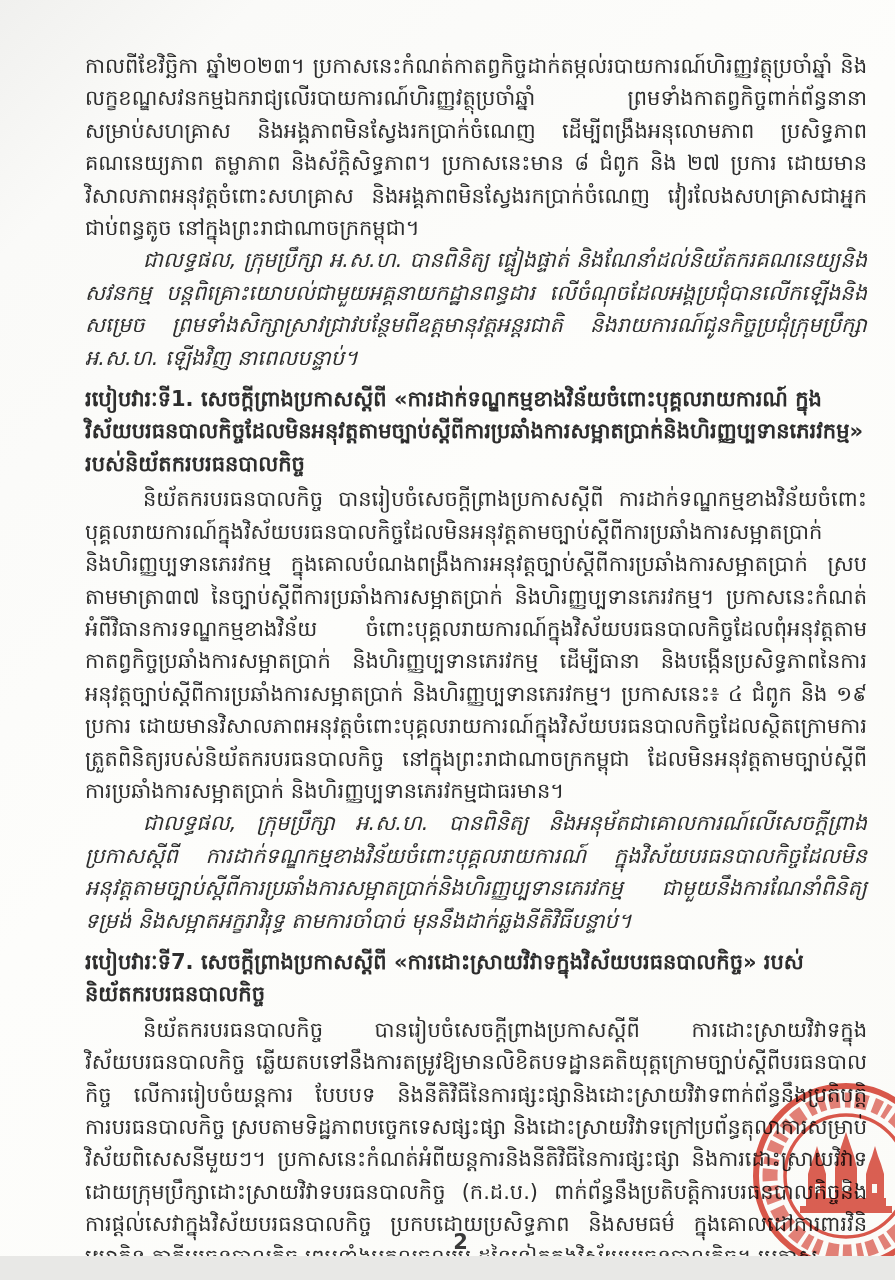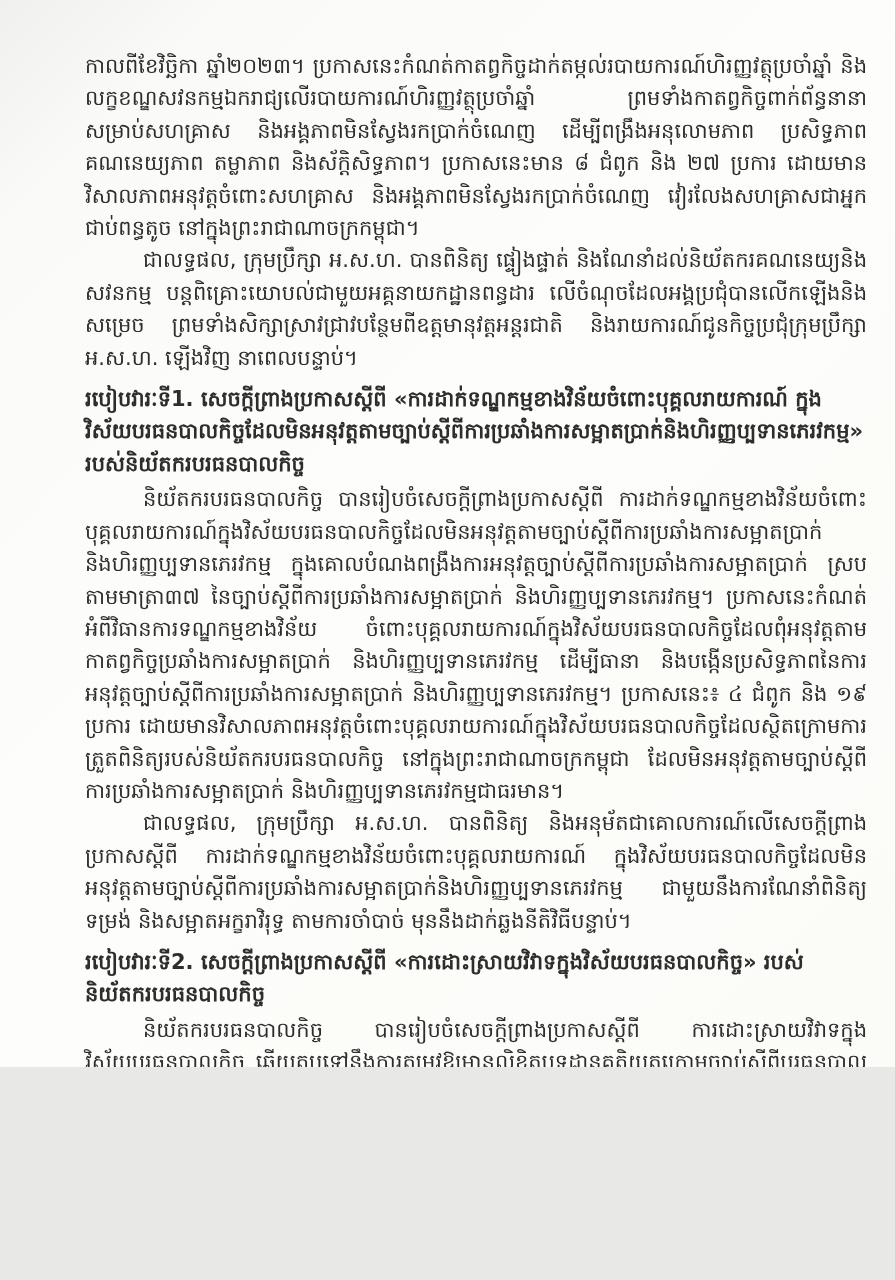--- a/index.html
+++ b/index.html
@@ -1,36 +1,36 @@
 <!DOCTYPE html>
 <html><head>
 <meta charset="utf-8">
 <style>
   html,body{margin:0;padding:0;background:#e8e8e6;}
   .page{
     position:relative;
-    width:895px;height:1067px;
+    width:895px;height:1256px;
     margin:0 auto;
     overflow:hidden;
     background:linear-gradient(135deg,#f0f0ee 0%,#fafaf8 12%,#fdfdfb 45%,#fbfbf8 100%);
     font-family:"DejaVu Sans",sans-serif;
     box-shadow:0 0 4px rgba(0,0,0,.15);
   }
   .content{
     position:absolute;
     left:85px;top:50px;width:782px;
     color:#2d2d2d;
     font-size:21px;
     line-height:32.4px;
     text-align:justify;
     word-break:break-word;
   }
   .para{margin:0;}
   .para.indent{text-indent:58px;}
-  .para.result{}
+  .para.result{font-style:italic;}
   .para.heading{font-weight:bold;margin-top:9px;margin-bottom:3px;text-align:left;}
   .page-number{
     position:absolute;
     left:0;right:0;top:1230px;
     text-align:center;
     padding-left:26px;
     font-size:21px;
     color:#3a3a3a;
     font-weight:bold;
   }
@@ -48,21 +48,21 @@
 <body>
 
 <div class="page">
 
   <div class="content">
       <p class="para body">កាលពីខែវិច្ឆិកា ឆ្នាំ២០២៣។ ប្រកាសនេះកំណត់កាតព្វកិច្ចដាក់តម្កល់របាយការណ៍ហិរញ្ញវត្ថុប្រចាំឆ្នាំ និងលក្ខខណ្ឌសវនកម្មឯករាជ្យលើរបាយការណ៍ហិរញ្ញវត្ថុប្រចាំឆ្នាំ ព្រមទាំងកាតព្វកិច្ចពាក់ព័ន្ធនានា សម្រាប់សហគ្រាស និងអង្គភាពមិនស្វែងរកប្រាក់ចំណេញ ដើម្បីពង្រឹងអនុលោមភាព ប្រសិទ្ធភាព គណនេយ្យភាព តម្លាភាព និងស័ក្តិសិទ្ធភាព។ ប្រកាសនេះមាន ៨ ជំពូក និង ២៧ ប្រការ ដោយមានវិសាលភាពអនុវត្តចំពោះសហគ្រាស និងអង្គភាពមិនស្វែងរកប្រាក់ចំណេញ វៀរលែងសហគ្រាសជាអ្នកជាប់ពន្ធតូច នៅក្នុងព្រះរាជាណាចក្រកម្ពុជា។</p>
       <p class="para result indent">ជាលទ្ធផល, ក្រុមប្រឹក្សា អ.ស.ហ. បានពិនិត្យ ផ្ទៀងផ្ទាត់ និងណែនាំដល់និយ័តករគណនេយ្យនិងសវនកម្ម បន្តពិគ្រោះយោបល់ជាមួយអគ្គនាយកដ្ឋានពន្ធដារ លើចំណុចដែលអង្គប្រជុំបានលើកឡើងនិងសម្រេច ព្រមទាំងសិក្សាស្រាវជ្រាវបន្ថែមពីឧត្តមានុវត្តអន្តរជាតិ និងរាយការណ៍ជូនកិច្ចប្រជុំក្រុមប្រឹក្សា អ.ស.ហ. ឡើងវិញ នាពេលបន្ទាប់។</p>
       <p class="para heading">របៀបវារៈទី1. សេចក្តីព្រាងប្រកាសស្តីពី «ការដាក់ទណ្ឌកម្មខាងវិន័យចំពោះបុគ្គលរាយការណ៍ ក្នុងវិស័យបរធនបាលកិច្ចដែលមិនអនុវត្តតាមច្បាប់ស្តីពីការប្រឆាំងការសម្អាតប្រាក់និងហិរញ្ញប្បទានភេរវកម្ម» របស់និយ័តករបរធនបាលកិច្ច</p>
       <p class="para body indent">និយ័តករបរធនបាលកិច្ច បានរៀបចំសេចក្តីព្រាងប្រកាសស្តីពី ការដាក់ទណ្ឌកម្មខាងវិន័យចំពោះបុគ្គលរាយការណ៍ក្នុងវិស័យបរធនបាលកិច្ចដែលមិនអនុវត្តតាមច្បាប់ស្តីពីការប្រឆាំងការសម្អាតប្រាក់និងហិរញ្ញប្បទានភេរវកម្ម ក្នុងគោលបំណងពង្រឹងការអនុវត្តច្បាប់ស្តីពីការប្រឆាំងការសម្អាតប្រាក់ ស្របតាមមាត្រា៣៧ នៃច្បាប់ស្តីពីការប្រឆាំងការសម្អាតប្រាក់ និងហិរញ្ញប្បទានភេរវកម្ម។ ប្រកាសនេះកំណត់អំពីវិធានការទណ្ឌកម្មខាងវិន័យ ចំពោះបុគ្គលរាយការណ៍ក្នុងវិស័យបរធនបាលកិច្ចដែលពុំអនុវត្តតាមកាតព្វកិច្ចប្រឆាំងការសម្អាតប្រាក់ និងហិរញ្ញប្បទានភេរវកម្ម ដើម្បីធានា និងបង្កើនប្រសិទ្ធភាពនៃការអនុវត្តច្បាប់ស្តីពីការប្រឆាំងការសម្អាតប្រាក់ និងហិរញ្ញប្បទានភេរវកម្ម។ ប្រកាសនេះ៖ ៤ ជំពូក និង ១៩ ប្រការ ដោយមានវិសាលភាពអនុវត្តចំពោះបុគ្គលរាយការណ៍ក្នុងវិស័យបរធនបាលកិច្ចដែលស្ថិតក្រោមការត្រួតពិនិត្យរបស់និយ័តករបរធនបាលកិច្ច នៅក្នុងព្រះរាជាណាចក្រកម្ពុជា ដែលមិនអនុវត្តតាមច្បាប់ស្តីពីការប្រឆាំងការសម្អាតប្រាក់ និងហិរញ្ញប្បទានភេរវកម្មជាធរមាន។</p>
       <p class="para result indent">ជាលទ្ធផល, ក្រុមប្រឹក្សា អ.ស.ហ. បានពិនិត្យ និងអនុម័តជាគោលការណ៍លើសេចក្តីព្រាងប្រកាសស្តីពី ការដាក់ទណ្ឌកម្មខាងវិន័យចំពោះបុគ្គលរាយការណ៍ ក្នុងវិស័យបរធនបាលកិច្ចដែលមិនអនុវត្តតាមច្បាប់ស្តីពីការប្រឆាំងការសម្អាតប្រាក់និងហិរញ្ញប្បទានភេរវកម្ម ជាមួយនឹងការណែនាំពិនិត្យទម្រង់ និងសម្អាតអក្ខរាវិរុទ្ធ តាមការចាំបាច់ មុននឹងដាក់ឆ្លងនីតិវិធីបន្ទាប់។</p>
-      <p class="para heading">របៀបវារៈទី2. សេចក្តីព្រាងប្រកាសស្តីពី «ការដោះស្រាយវិវាទក្នុងវិស័យបរធនបាលកិច្ច» របស់និយ័តករបរធនបាលកិច្ច</p>
+      <p class="para heading">របៀបវារៈទី7. សេចក្តីព្រាងប្រកាសស្តីពី «ការដោះស្រាយវិវាទក្នុងវិស័យបរធនបាលកិច្ច» របស់និយ័តករបរធនបាលកិច្ច</p>
       <p class="para body indent">និយ័តករបរធនបាលកិច្ច បានរៀបចំសេចក្តីព្រាងប្រកាសស្តីពី ការដោះស្រាយវិវាទក្នុងវិស័យបរធនបាលកិច្ច ឆ្លើយតបទៅនឹងការតម្រូវឱ្យមានលិខិតបទដ្ឋានគតិយុត្តក្រោមច្បាប់ស្តីពីបរធនបាលកិច្ច លើការរៀបចំយន្តការ បែបបទ និងនីតិវិធីនៃការផ្សះផ្សានិងដោះស្រាយវិវាទពាក់ព័ន្ធនឹងប្រតិបត្តិការបរធនបាលកិច្ច ស្របតាមទិដ្ឋភាពបច្ចេកទេសផ្សះផ្សា និងដោះស្រាយវិវាទក្រៅប្រព័ន្ធតុលាការសម្រាប់វិស័យពិសេសនីមួយៗ។ ប្រកាសនេះកំណត់អំពីយន្តការនិងនីតិវិធីនៃការផ្សះផ្សា និងការដោះស្រាយវិវាទដោយក្រុមប្រឹក្សាដោះស្រាយវិវាទបរធនបាលកិច្ច (ក.ដ.ប.) ពាក់ព័ន្ធនឹងប្រតិបត្តិការបរធនបាលកិច្ចនិងការផ្តល់សេវាក្នុងវិស័យបរធនបាលកិច្ច ប្រកបដោយប្រសិទ្ធភាព និងសមធម៌ ក្នុងគោលដៅការពារវិនិយោគិន ភាគីបរធនបាលកិច្ច ព្រមទាំងបុគ្គលចូលរួម ដទៃទៀតក្នុងវិស័យបរធនបាលកិច្ច។ ប្រកាស</p>
     </div>
 
   <div class="stamp">
     <svg width="196" height="196" viewBox="-98 -98 196 196" xmlns="http://www.w3.org/2000/svg">
       <g stroke="#d9493c" fill="none">
 
         <circle r="90" stroke-width="6"></circle>
 
         <circle r="61" stroke-width="3.5"></circle>

